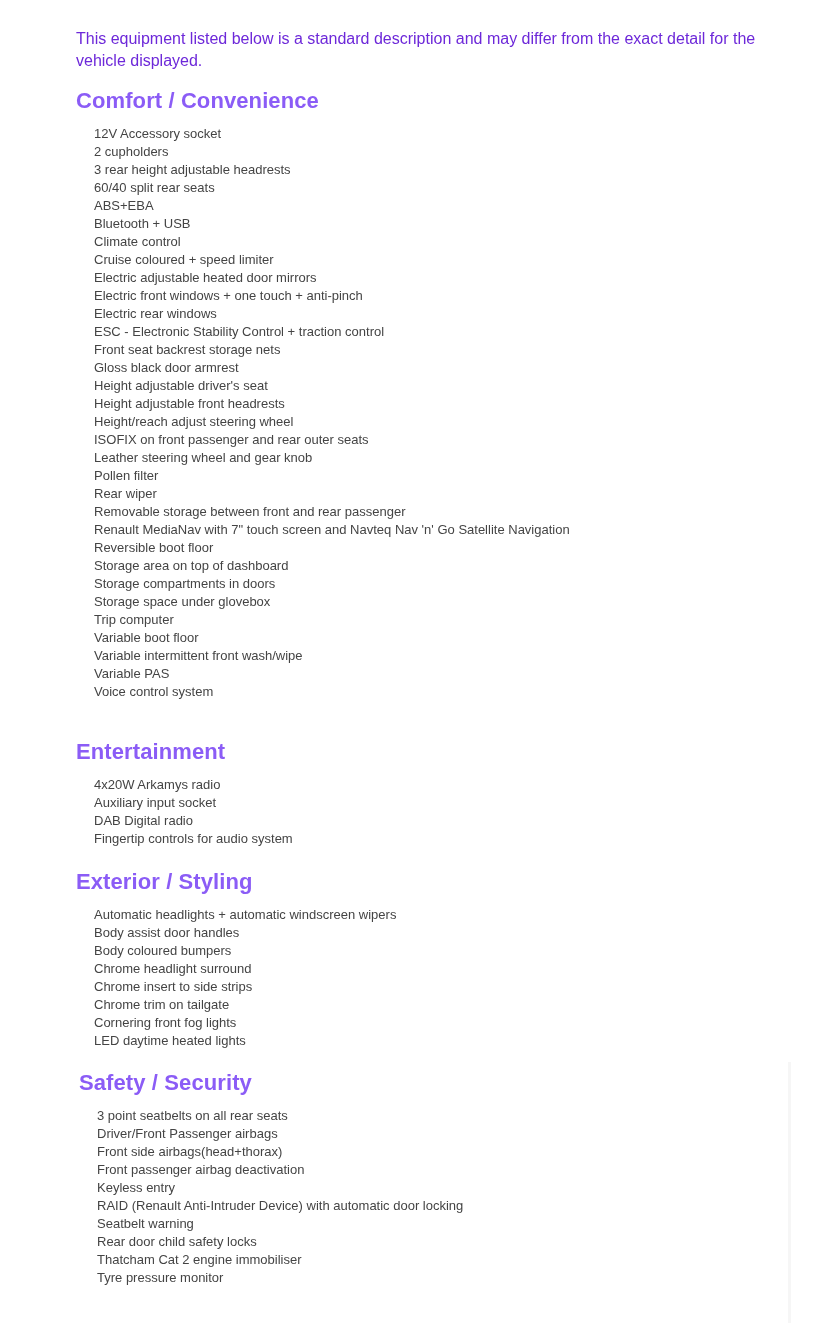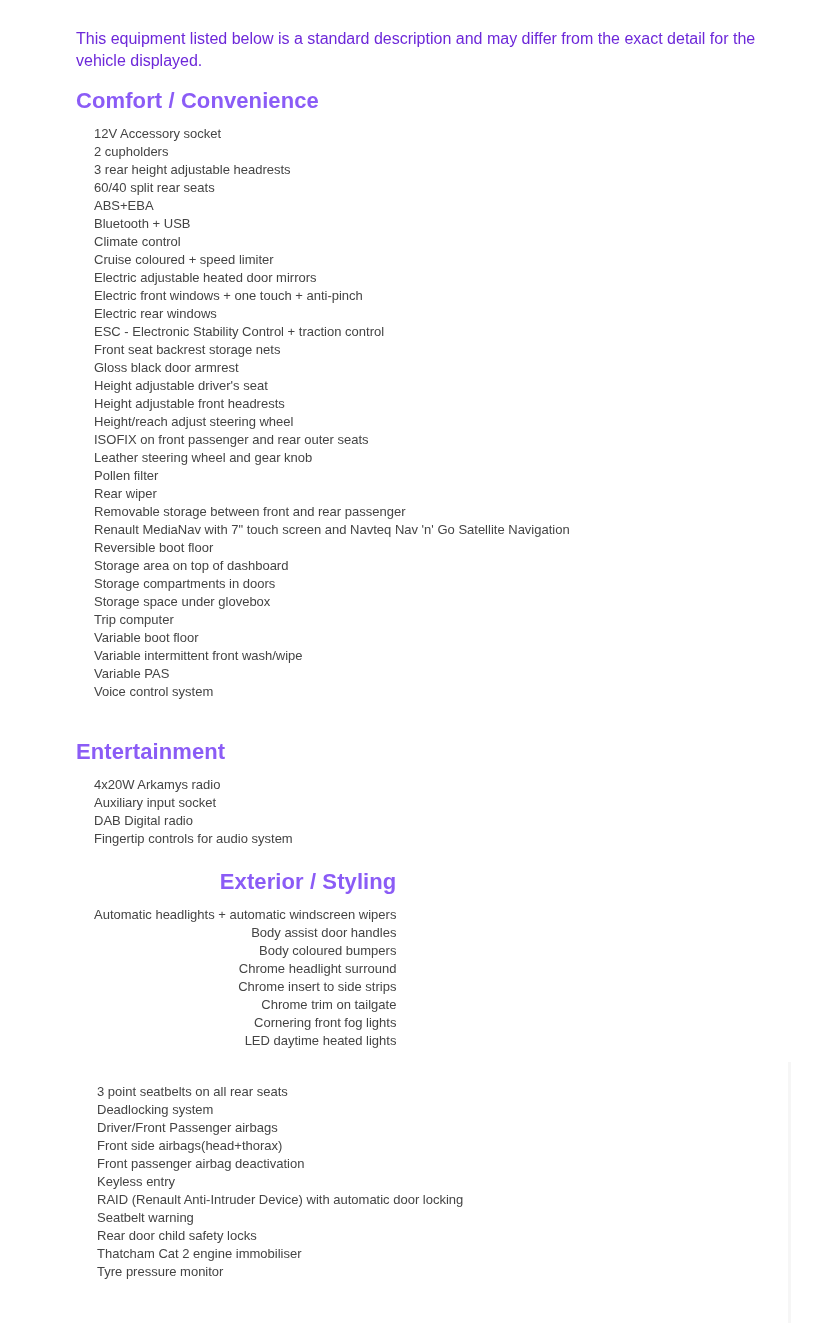--- a/index.html
+++ b/index.html
@@ -43,21 +43,21 @@
     }
     .section li {
       font-size: 13px;
       line-height: 18px;
       color: #444444;
       white-space: nowrap;
       margin-left: 18px;
     }
     #sec-comfort { top: 89px; }
     #sec-entertainment { top: 740px; }
-    #sec-exterior { top: 870px; text-align: right; }
+    #sec-exterior { top: 870px; }
     #sec-safety { top: 1071px; left: 79px; }
     .edge-line {
       position: absolute;
       left: 788px;
       top: 1062px;
       width: 3px;
       height: 261px;
       background: #f6f6f6;
     }
   </style>
@@ -122,23 +122,23 @@
       <li>Body coloured bumpers</li>
       <li>Chrome headlight surround</li>
       <li>Chrome insert to side strips</li>
       <li>Chrome trim on tailgate</li>
       <li>Cornering front fog lights</li>
       <li>LED daytime heated lights</li>
     </ul>
 </section>
 
 <section class="section" id="sec-safety">
+  <h2>Safety / Security</h2>
   <ul>
       <li>3 point seatbelts on all rear seats</li>
-      <li>Deadlocking system</li>
       <li>Driver/Front Passenger airbags</li>
       <li>Front side airbags(head+thorax)</li>
       <li>Front passenger airbag deactivation</li>
       <li>Keyless entry</li>
       <li>RAID (Renault Anti-Intruder Device) with automatic door locking</li>
       <li>Seatbelt warning</li>
       <li>Rear door child safety locks</li>
       <li>Thatcham Cat 2 engine immobiliser</li>
       <li>Tyre pressure monitor</li>
     </ul>

